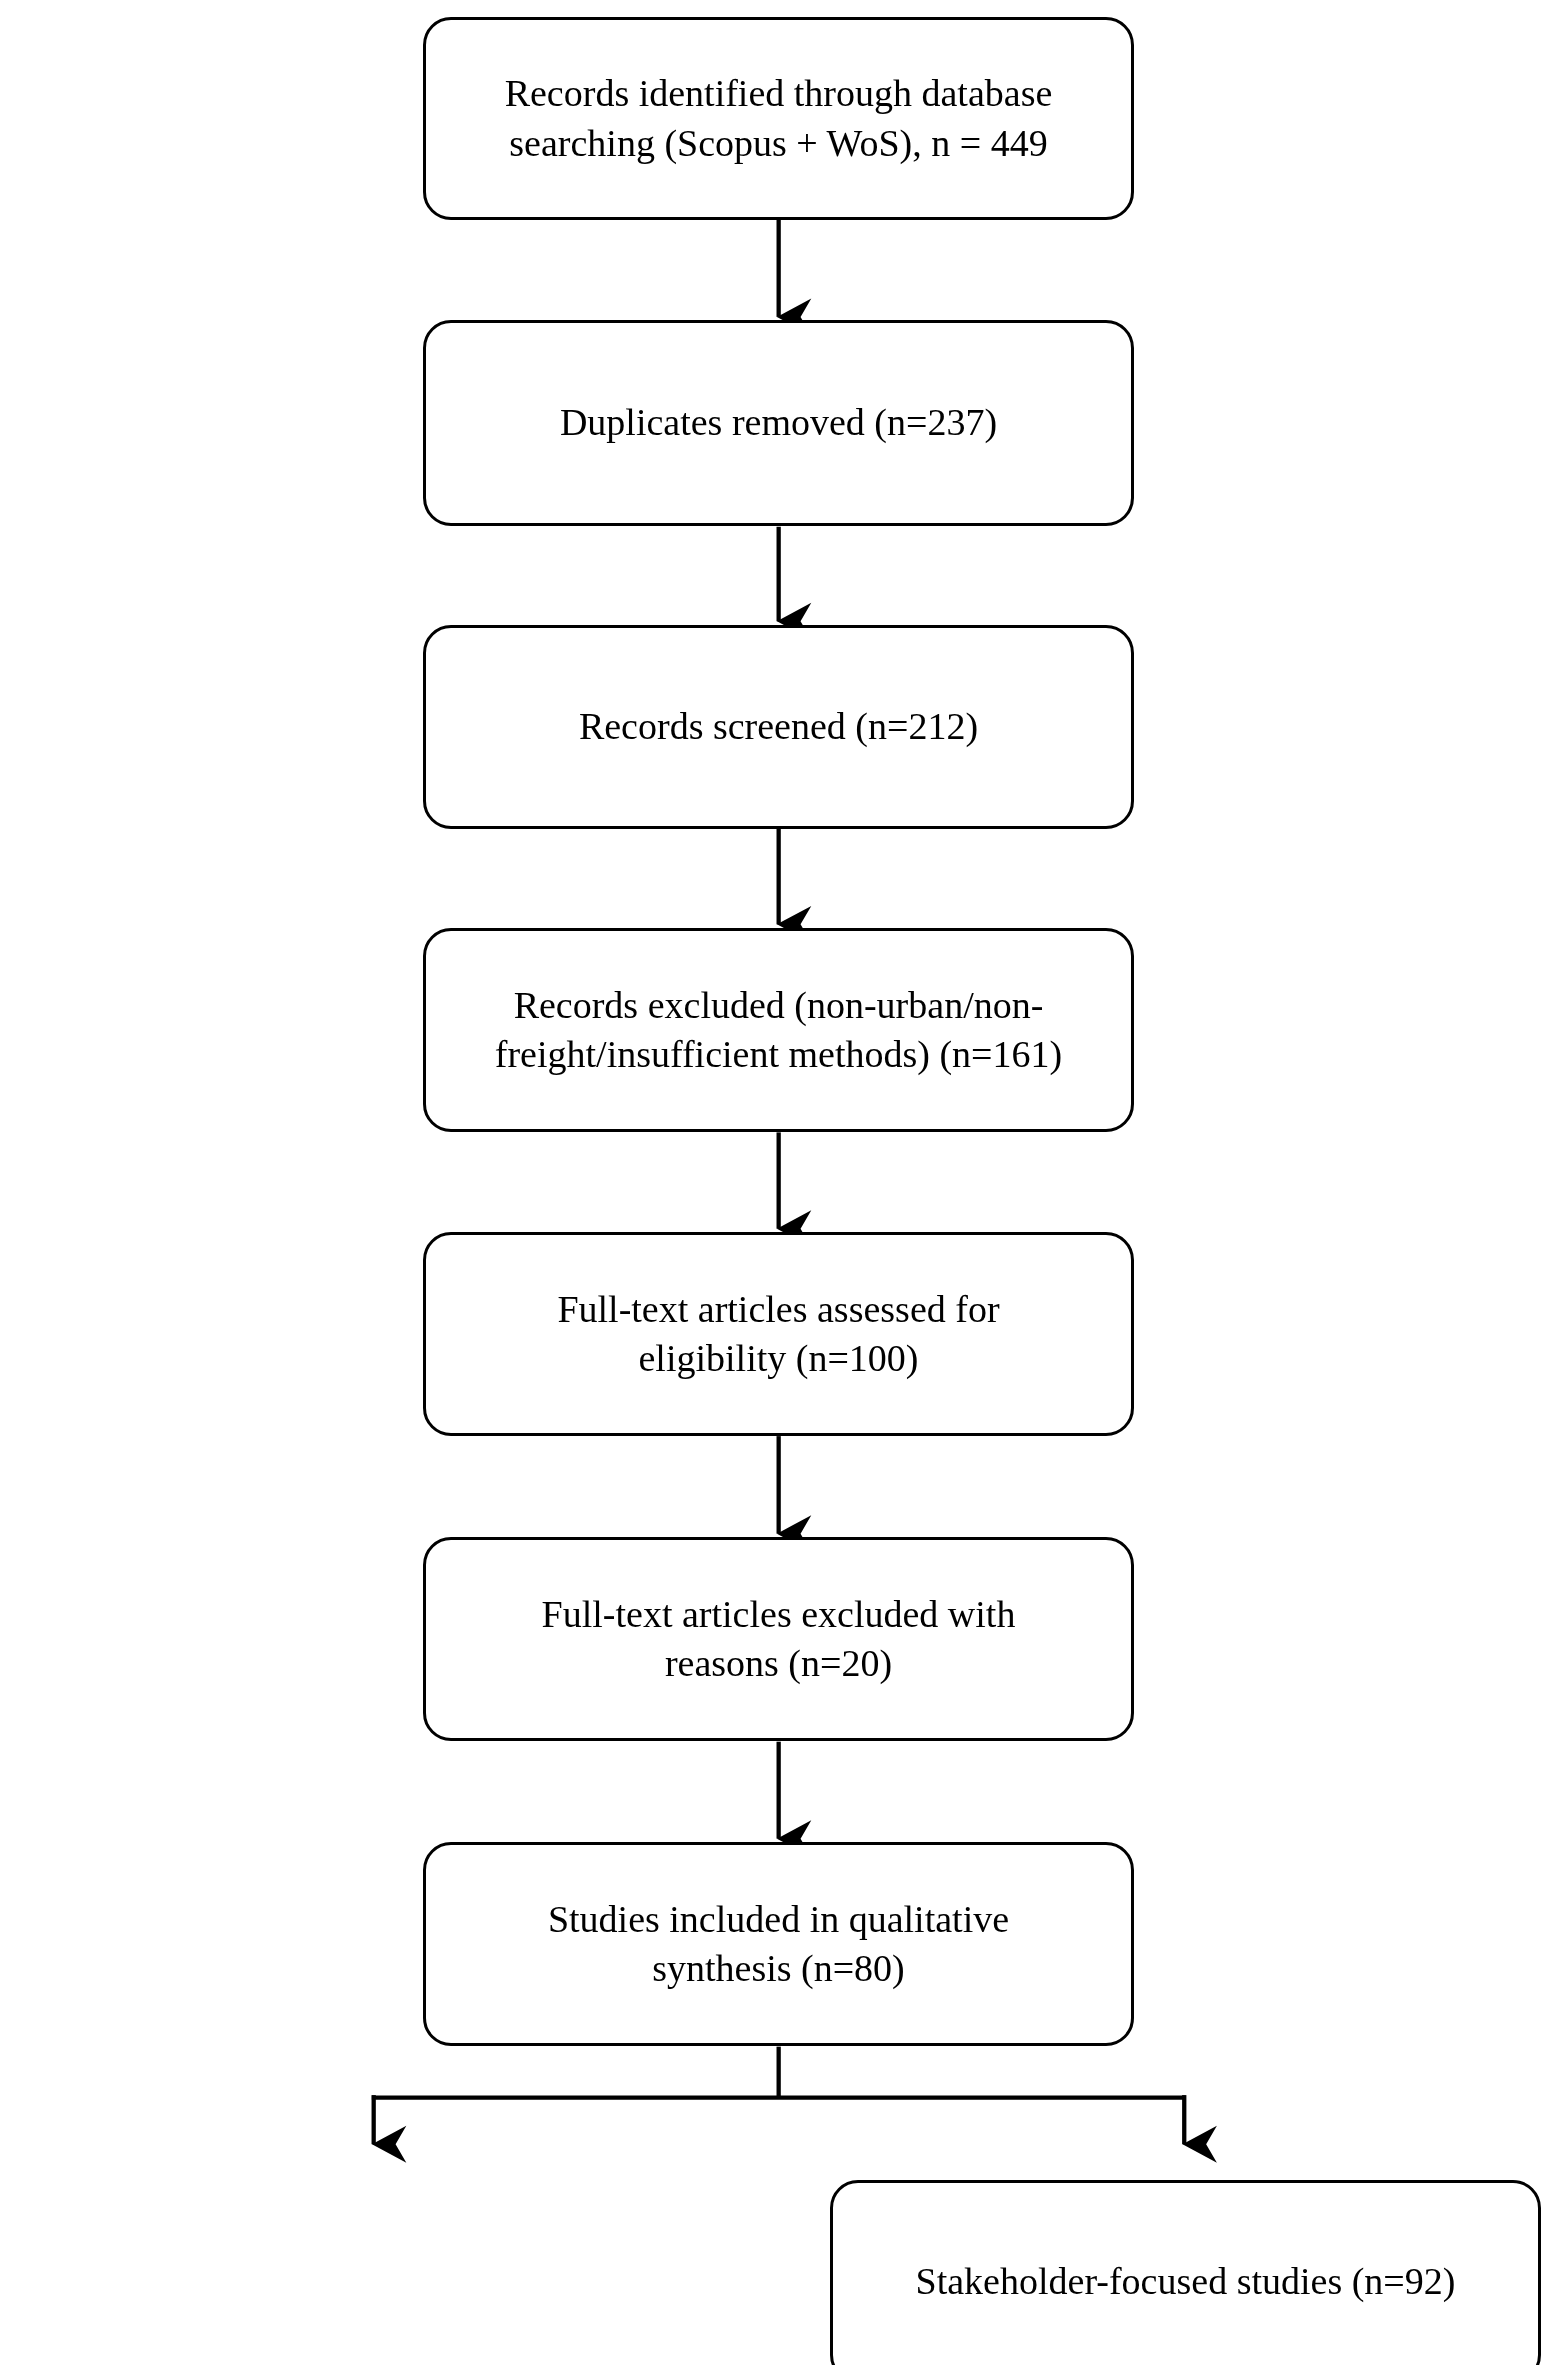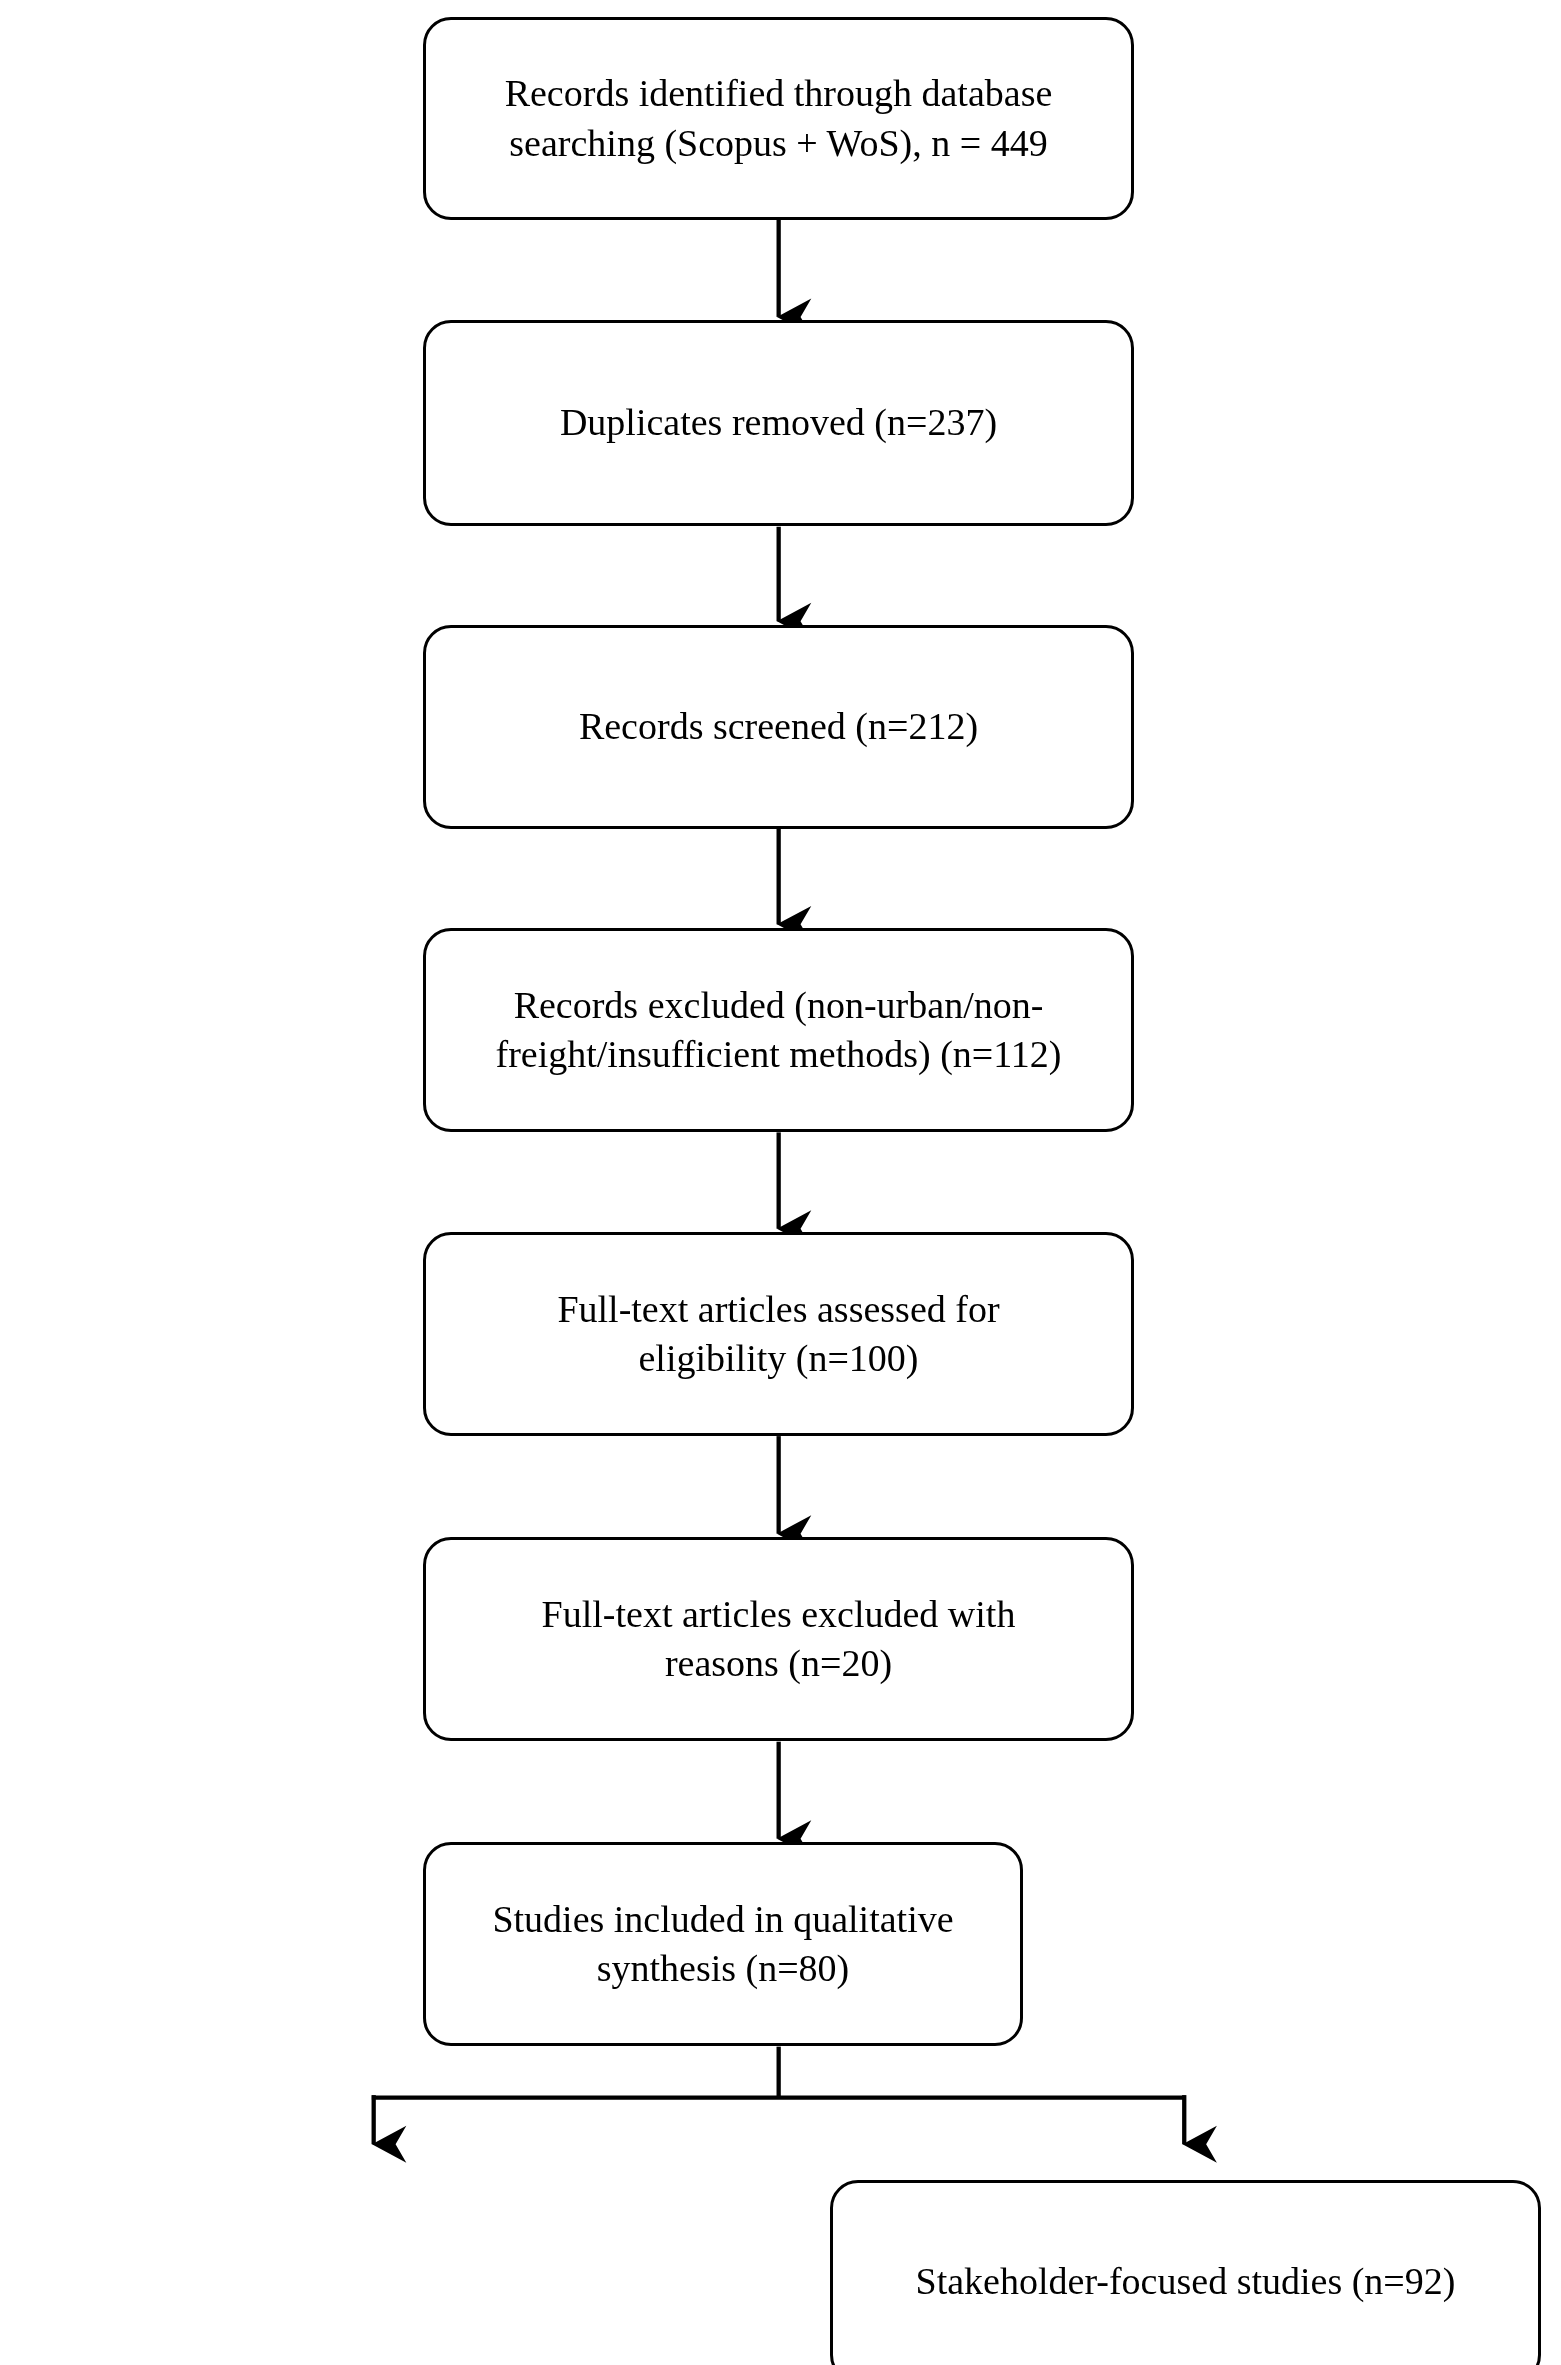--- a/index.html
+++ b/index.html
@@ -79,34 +79,34 @@
   <div class="node-box" style="left:423px; top:320px; width:711px; height:206px;">
     <div class="node-label">Duplicates removed (n=237)</div>
   </div>
 
   <div class="node-box" style="left:423px; top:625px; width:711px; height:204px;">
     <div class="node-label">Records screened (n=212)</div>
   </div>
 
   <div class="node-box" style="left:423px; top:928px; width:711px; height:204px;">
     <div class="node-label">Records excluded (non-urban/non-
-freight/insufficient methods) (n=112)</div>
+freight/insufficient methods) (n=161)</div>
   </div>
 
   <div class="node-box" style="left:423px; top:1232px; width:711px; height:204px;">
     <div class="node-label">Full-text articles assessed for
 eligibility (n=100)</div>
   </div>
 
   <div class="node-box" style="left:423px; top:1537px; width:711px; height:204px;">
     <div class="node-label">Full-text articles excluded with
 reasons (n=20)</div>
   </div>
 
-  <div class="node-box" style="left:423px; top:1842px; width:600px; height:204px;">
+  <div class="node-box" style="left:423px; top:1842px; width:711px; height:204px;">
     <div class="node-label">Studies included in qualitative
 synthesis (n=80)</div>
   </div>
 
 
   <div class="node-box" style="left:830px; top:2148px; width:711px; height:203px;margin-top:32px;">
     <div class="node-label">Stakeholder-focused studies (n=92)</div>
   </div>
 
 </div>

